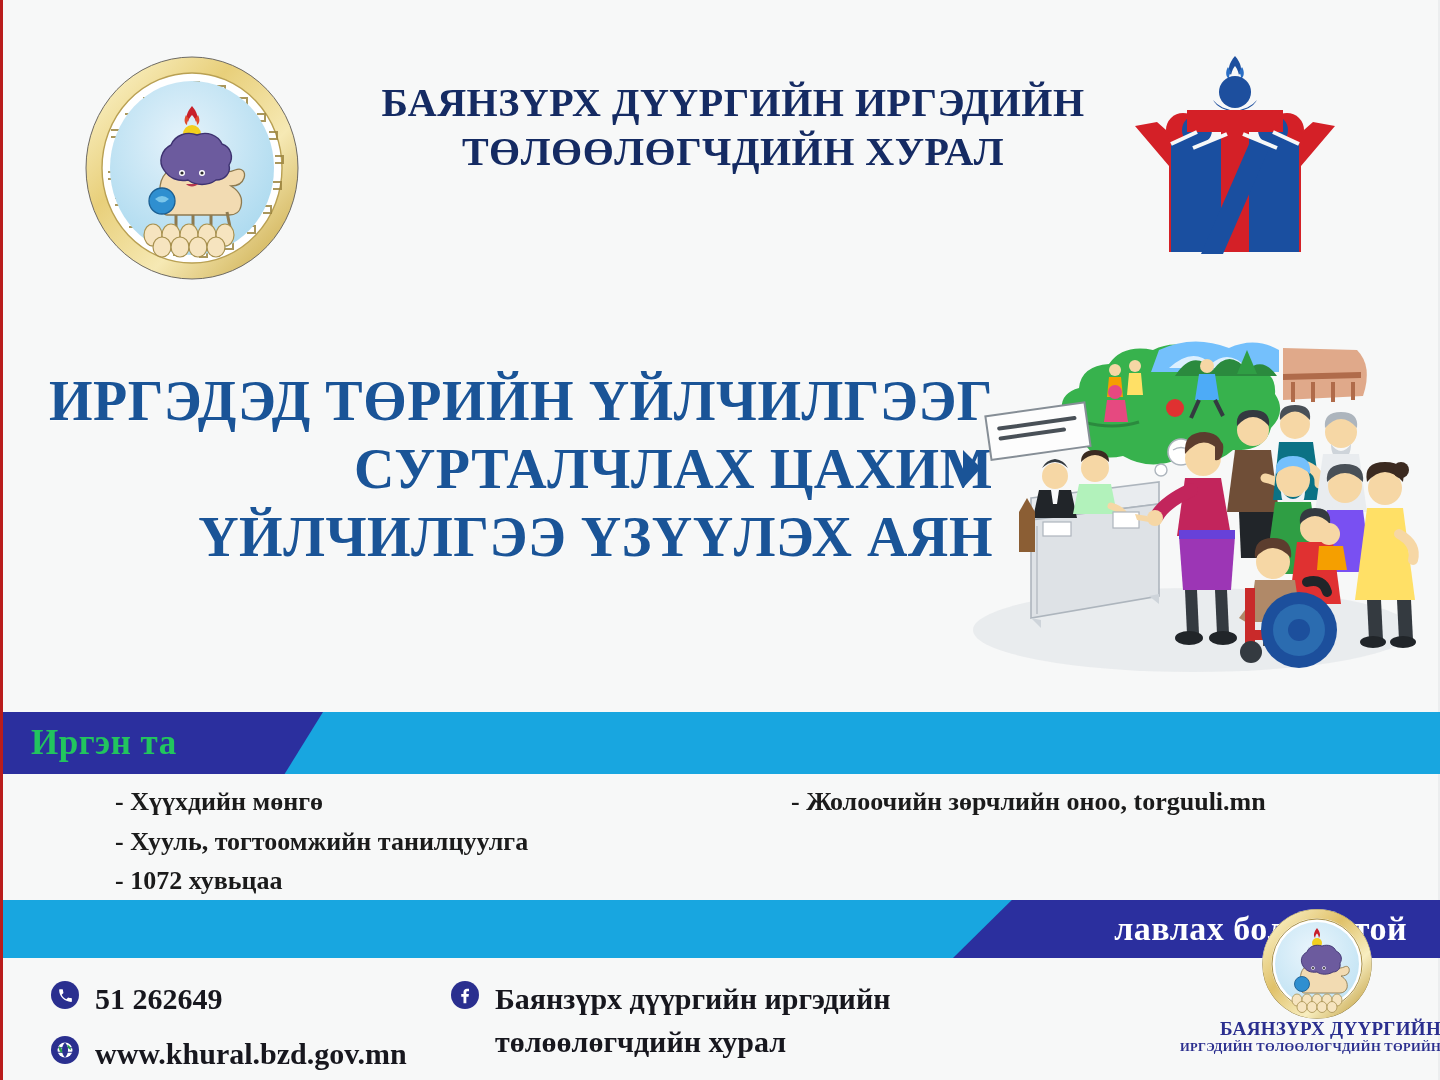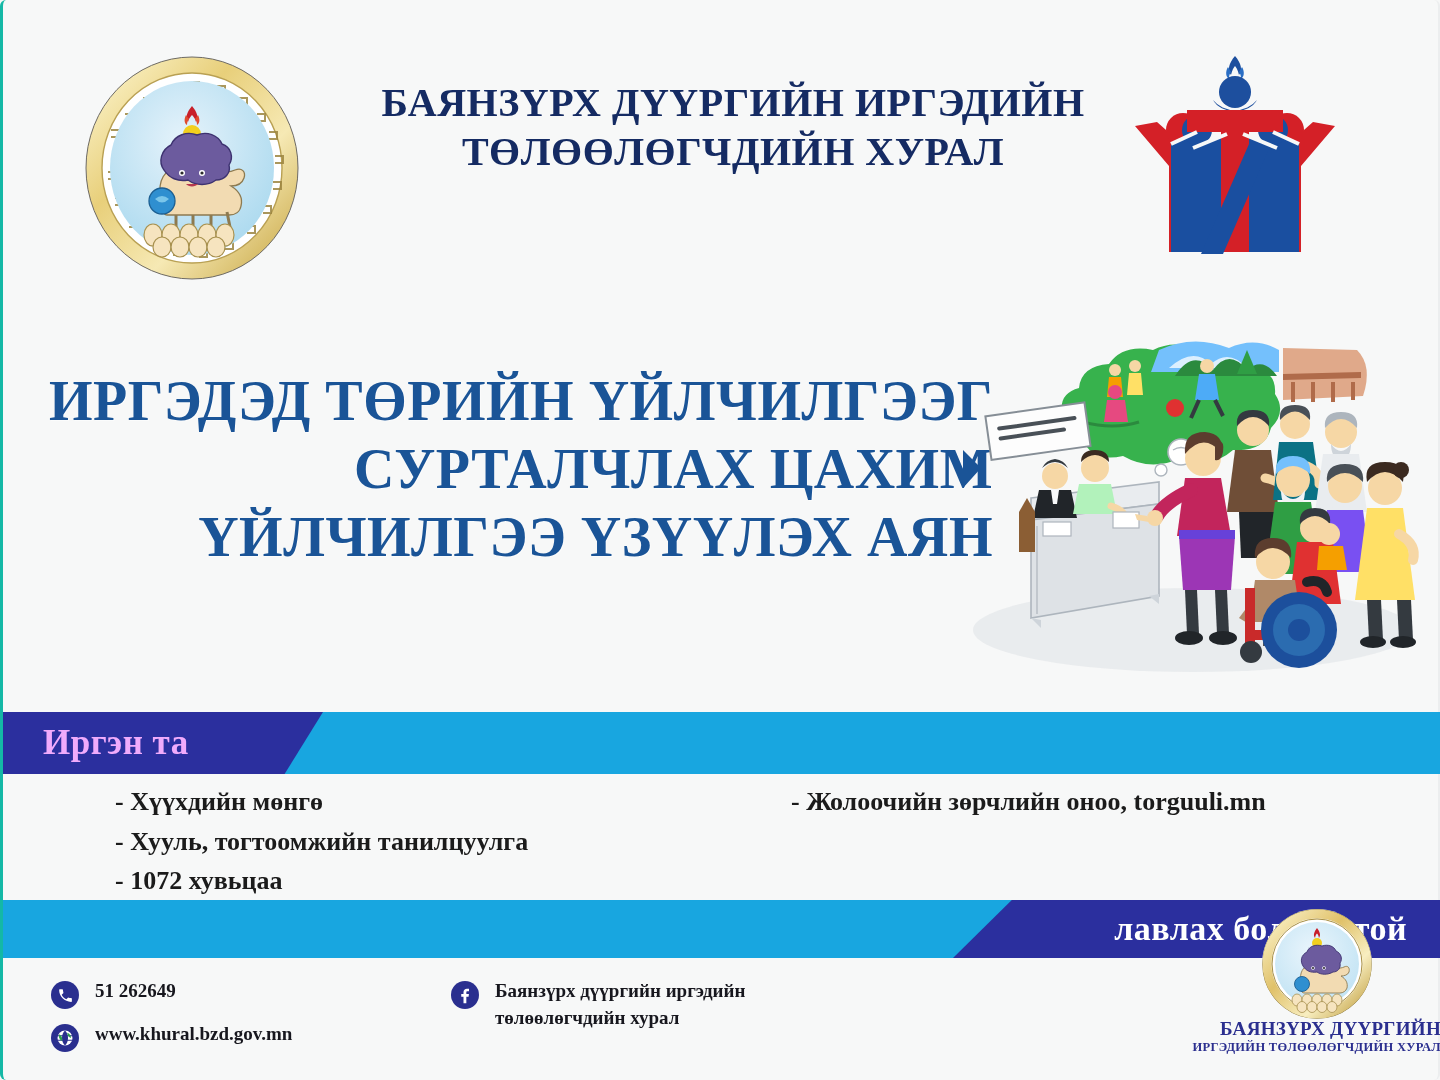--- a/index.html
+++ b/index.html
@@ -5,23 +5,22 @@
   html,body{margin:0;padding:0;}
   body{
     width:1440px;height:1080px;overflow:hidden;
     background:#f6f7f7;
     font-family:"Liberation Serif", serif;
     position:relative;
   }
   .poster{
     position:absolute;inset:0;
     background:#f7f8f8;
-    border-left:3px solid #14b8a6;
+    border-left:3px solid #b91c1c;
     border-right:2px solid #eceeef;
-    border-radius:6px;
   }
 
   
   .header{
     position:absolute;left:0;top:0;width:1440px;height:300px;
   }
   .crest-left{
     position:absolute;left:78px;top:52px;width:222px;height:228px;
   }
   .header-title{
@@ -61,25 +60,25 @@
     position:absolute;left:0;top:712px;width:1440px;height:62px;
     background:#18a6e0;
   }
   .ribbon-left{
     position:absolute;left:0;top:712px;width:320px;height:62px;
     background:#2b2f9e;
     clip-path:polygon(0 0, 100% 0, 88% 100%, 0 100%);
     display:flex;align-items:center;
   }
   .ribbon-left span{
-    color:#f0abfc;
+    color:#22c55e;
     font-family:"Liberation Serif", serif;
     font-weight:bold;
     font-size:35px;
-    padding-left:40px;
+    padding-left:28px;
     letter-spacing:0.5px;
   }
 
   
   .list-wrap{
     position:absolute;left:0;top:782px;width:1440px;height:108px;
   }
   .list-col{
     position:absolute;top:0;
   }
@@ -129,21 +128,21 @@
     width:28px;height:28px;border-radius:50%;
     background:#2a2f8f;
     display:flex;align-items:center;justify-content:center;
     flex:0 0 auto;margin-right:16px;margin-top:3px;
   }
   .ico svg{display:block;}
   .contact-text{
     color:#17171e;
     font-family:"Liberation Serif", serif;
     font-weight:bold;
-    font-size:19px;
+    font-size:30px;
     line-height:1.42;
     white-space:nowrap;
   }
 
   
   .footer-crest{
     position:absolute;left:1258px;top:908px;width:112px;height:112px;
   }
   .footer-crest-text{
     position:absolute;left:1148px;top:1018px;width:290px;text-align:right;
@@ -523,16 +522,16 @@
         <ellipse cx="76" cy="92" rx="5" ry="6"></ellipse>
         <ellipse cx="41" cy="99" rx="5" ry="5.5"></ellipse>
           <ellipse cx="51" cy="99" rx="5" ry="5.5"></ellipse>
         <ellipse cx="61" cy="99" rx="5" ry="5.5"></ellipse>
           <ellipse cx="71" cy="99" rx="5" ry="5.5"></ellipse>
       </g>
     </svg>
   </div>
   <div class="footer-crest-text">
     <div class="fct-1">БАЯНЗҮРХ ДҮҮРГИЙН</div>
-    <div class="fct-2">ИРГЭДИЙН ТӨЛӨӨЛӨГЧДИЙН ХУРАЛ</div>
+    <div class="fct-2">ИРГЭДИЙН ТӨЛӨӨЛӨГЧДИЙН ТӨРИЙН</div>
   </div>
 
 </div>
 
 </body></html>

